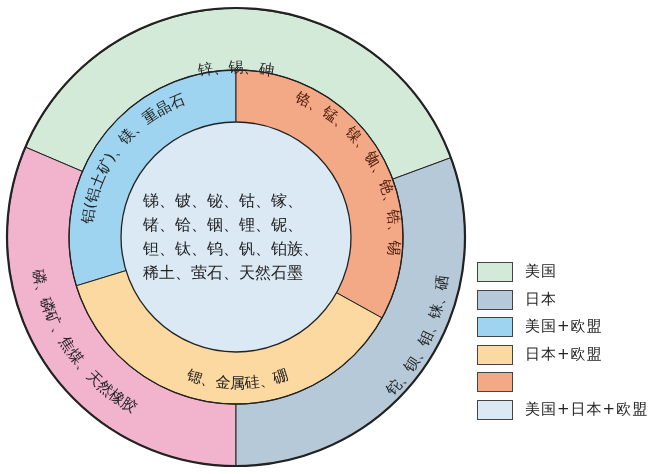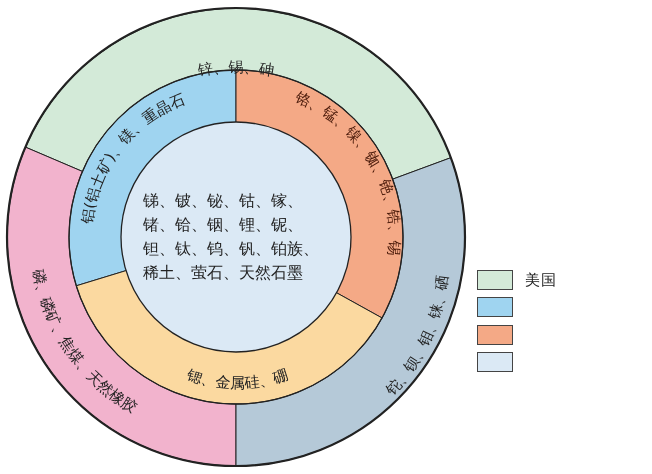--- a/index.html
+++ b/index.html
@@ -2,21 +2,21 @@
 <html><head>
 <meta charset="utf-8">
 <style>
   html, body { margin:0; padding:0; background:#ffffff; }
   body { width:652px; height:474px; position:relative; overflow:hidden;
          font-family:"DejaVu Sans","Liberation Sans",sans-serif; }
   #diagram { position:absolute; left:0; top:0; }
   .ring-text { font-size:15px; fill:#222; }
   .center-text { font-size:16px; fill:#222; }
   .legend { position:absolute; left:477px; top:262px; }
-  .legend-item { display:flex; align-items:flex-end; height:27.6px; }
+  .legend-item { display:flex; align-items:flex-start; height:27.6px; }
   .swatch { width:36px; height:20px; border:1.5px solid #444; box-sizing:border-box; margin-right:12px; }
   .legend-label { font-size:15px; color:#222; white-space:nowrap; letter-spacing:1px; }
 </style>
 </head>
 <body>
 
 <svg id="diagram" width="652" height="474" viewBox="0 0 652 474">
   <defs>
 
     <path id="arc-us-outer" d="M 72,160 A 197,197 0 0 1 400,160"></path>
@@ -63,21 +63,31 @@
   <text class="center-text" x="143" y="254">钽、钛、钨、钒、铂族、</text>
   <text class="center-text" x="143" y="278">稀土、萤石、天然石墨</text>
 </svg>
 
 <div class="legend">
   <div class="legend-item">
     <div class="swatch" style="background: rgb(211, 234, 216);"></div>
     <span class="legend-label">美国</span>
   </div>
   <div class="legend-item">
+    <div class="swatch" style="background: rgb(181, 201, 216);"></div>
+    <span class="legend-label">日本</span>
+  </div>
+  <div class="legend-item">
     <div class="swatch" style="background: rgb(159, 212, 240);"></div>
+    <span class="legend-label">美国+欧盟</span>
+  </div>
+  <div class="legend-item">
+    <div class="swatch" style="background: rgb(251, 217, 160);"></div>
+    <span class="legend-label">日本+欧盟</span>
   </div>
   <div class="legend-item">
     <div class="swatch" style="background: rgb(244, 169, 134);"></div>
   </div>
   <div class="legend-item">
     <div class="swatch" style="background: rgb(219, 233, 245);"></div>
+    <span class="legend-label">美国+日本+欧盟</span>
   </div>
 </div>
 
 </body></html>

